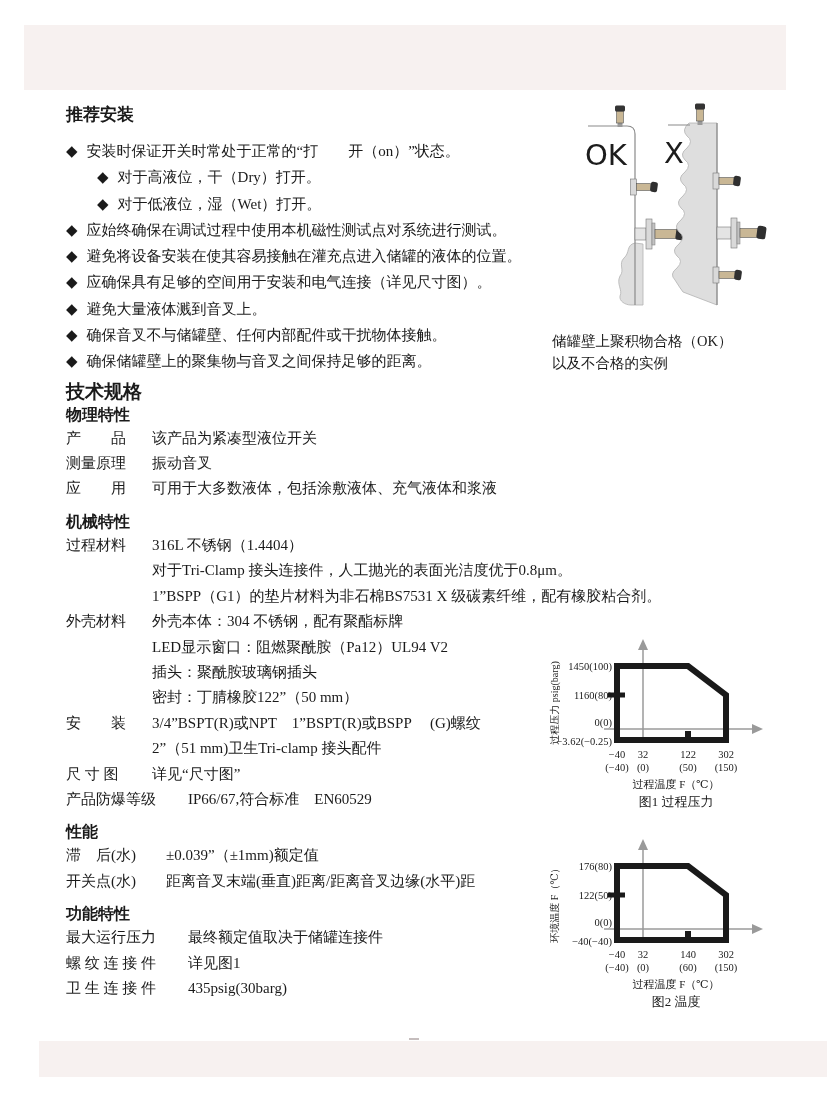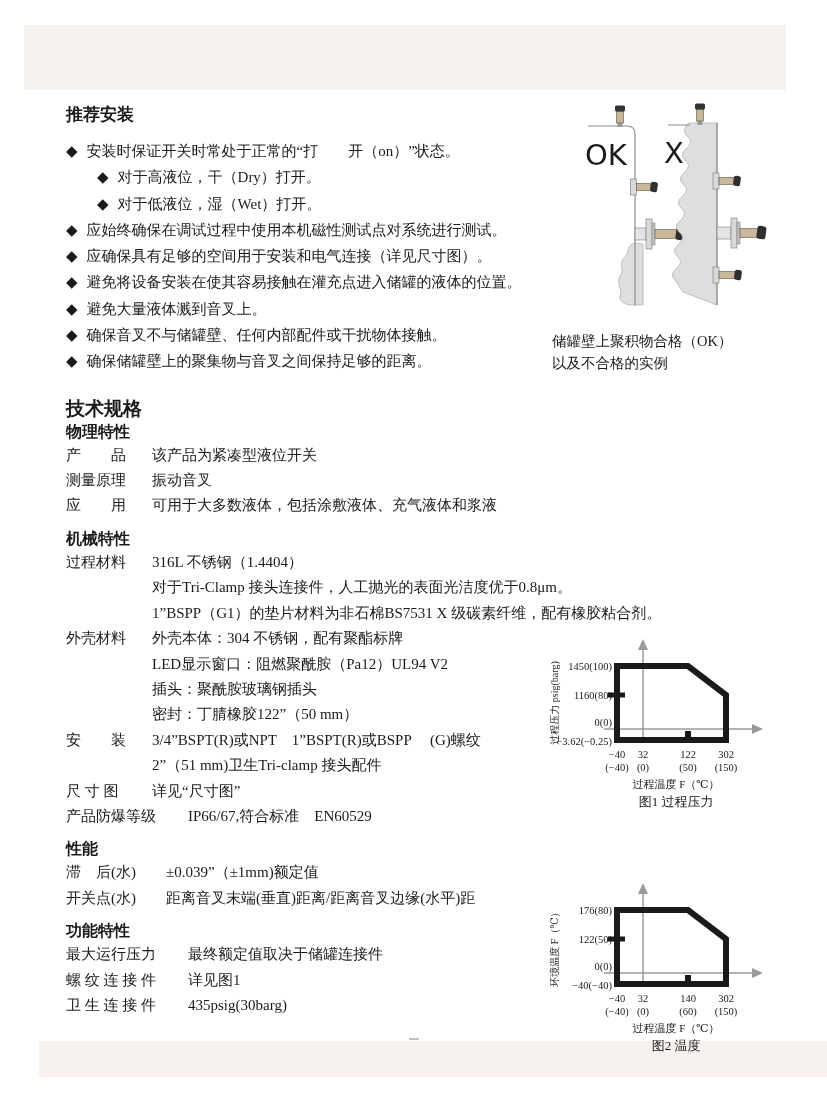--- a/index.html
+++ b/index.html
@@ -9,42 +9,42 @@
     font-family:"Liberation Serif","DejaVu Serif",serif;
     color:#1a1a1a;
   }
   .banner { position:absolute; background:#f7f1f0; }
   .banner.top { left:24px; top:25px; width:762px; height:65px; }
   .banner.bottom { left:39px; top:1041px; width:788px; height:36px; }
   .page-mark { position:absolute; left:409px; top:1038px; width:10px; height:2px; background:#c5bdbd; }
 
   .left-col { position:absolute; left:66px; top:104px; width:700px; }
   .h1 { font-family:"Liberation Sans","DejaVu Sans",sans-serif; font-weight:bold; font-size:17px; line-height:22px; margin-bottom:12px; }
-  .h1.big { font-size:19px; line-height:24px; margin-top:22px; margin-bottom:0; }
+  .h1.big { font-size:19px; line-height:24px; margin-top:5px; margin-bottom:0; }
   .h2 { font-family:"Liberation Sans","DejaVu Sans",sans-serif; font-weight:bold; font-size:16px; line-height:22px; margin-top:9px; }
   .h2.first { margin-top:0; }
 
   .bullet { font-size:15px; line-height:26.3px; white-space:nowrap; }
   .bullet .dia { margin-right:9px; }
   .bullet.lvl2 { padding-left:31px; }
 
   .row { display:flex; font-size:15px; line-height:25.4px; white-space:nowrap; }
   .lbl { flex:0 0 auto; }
   .w86  { width:86px; }
   .w100 { width:100px; }
   .w122 { width:122px; }
   .val { flex:0 0 auto; }
 
   .illus { position:absolute; left:572px; top:103px; }
   .illus-caption { position:absolute; left:552px; font-size:14.5px; line-height:21px; white-space:nowrap; }
   .cap1 { top:331px; } .cap2 { top:353px; }
 
   .chart { position:absolute; left:538px;margin-left:8px; }
   .chart1 { top:628px; }
-  .chart2 { top:872px; }
+  .chart2 { top:828px; }
   svg text { font-family:"Liberation Serif","DejaVu Serif",serif; fill:#1a1a1a; }
   .tick { font-size:10.5px; }
   .axlbl { font-size:11px; }
   .caption { font-size:13px; }
   .ylab { font-size:10px; }
   .okx { font-size:29px; font-family:"DejaVu Sans","Liberation Sans",sans-serif; fill:#1c1c1c; }
 </style>
 </head>
 <body>
 
@@ -53,22 +53,22 @@
 <div class="page-mark"></div>
 
 <div class="left-col">
 
   <div class="h1">推荐安装</div>
 
   <div class="bullet lvl1"><span class="dia">◆</span><span>安装时保证开关时常处于正常的“打　　开（on）”状态。</span></div>
   <div class="bullet lvl2"><span class="dia">◆</span><span>对于高液位，干（Dry）打开。</span></div>
   <div class="bullet lvl2"><span class="dia">◆</span><span>对于低液位，湿（Wet）打开。</span></div>
   <div class="bullet lvl1"><span class="dia">◆</span><span>应始终确保在调试过程中使用本机磁性测试点对系统进行测试。</span></div>
+  <div class="bullet lvl1"><span class="dia">◆</span><span>避免将设备安装在使其容易接触在灌充点进入储罐的液体的位置。</span></div>
   <div class="bullet lvl1"><span class="dia">◆</span><span>应确保具有足够的空间用于安装和电气连接（详见尺寸图）。</span></div>
-  <div class="bullet lvl1"><span class="dia">◆</span><span>避免将设备安装在使其容易接触在灌充点进入储罐的液体的位置。</span></div>
   <div class="bullet lvl1"><span class="dia">◆</span><span>避免大量液体溅到音叉上。</span></div>
   <div class="bullet lvl1"><span class="dia">◆</span><span>确保音叉不与储罐壁、任何内部配件或干扰物体接触。</span></div>
   <div class="bullet lvl1"><span class="dia">◆</span><span>确保储罐壁上的聚集物与音叉之间保持足够的距离。</span></div>
 
   <div class="h1 big">技术规格</div>
 
   <div class="h2 first">物理特性</div>
   <div class="row">
       <span class="lbl w86">产　　品</span>
       <span class="val">该产品为紧凑型液位开关</span>

